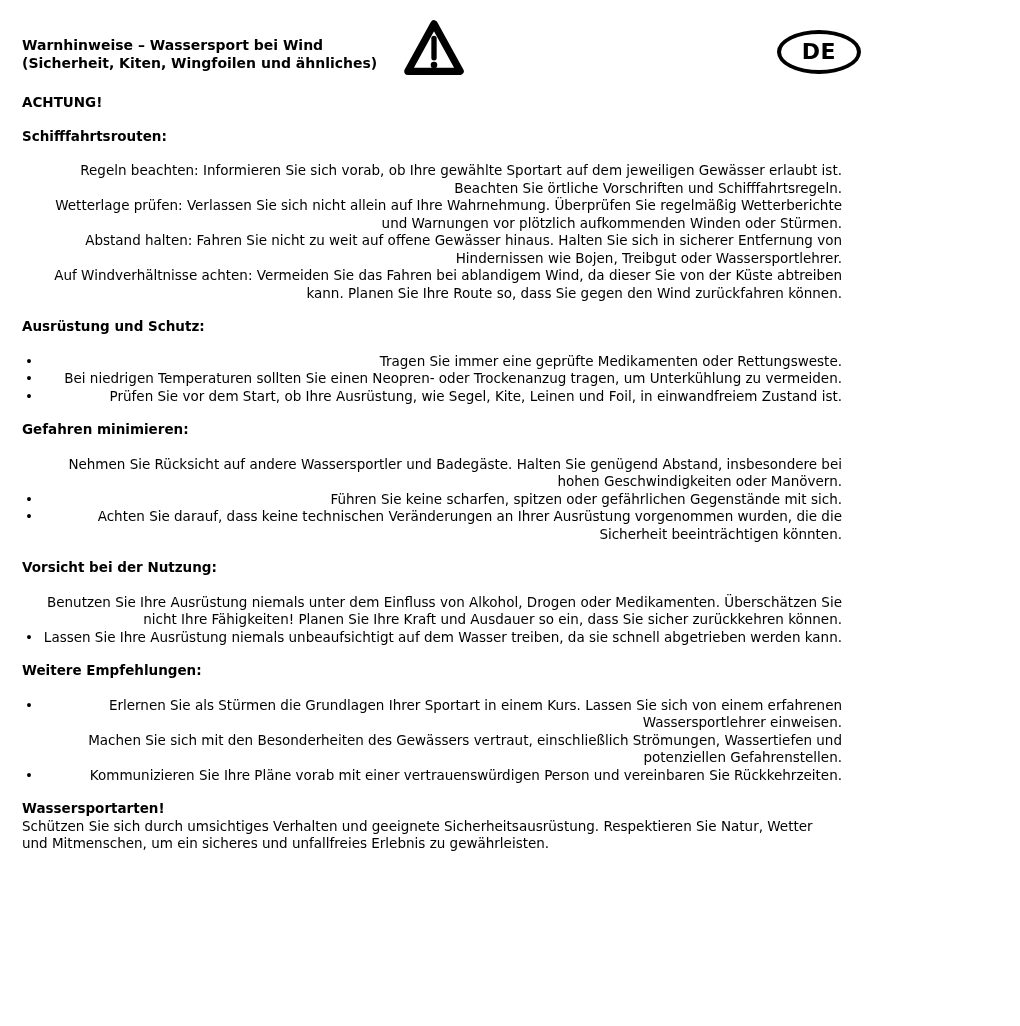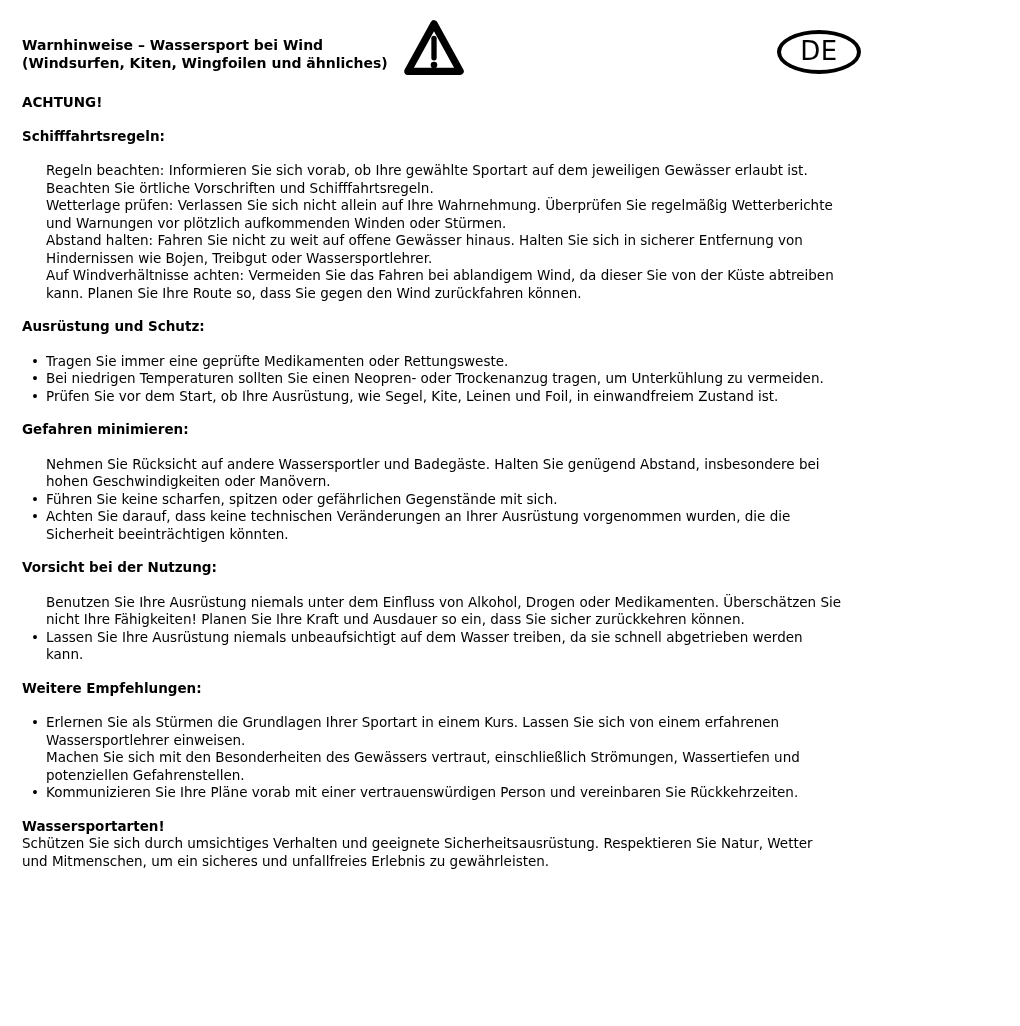--- a/index.html
+++ b/index.html
@@ -22,61 +22,61 @@
   .header { position: relative; margin-top: 36px; height: 44px; }
   .title { font-weight: bold; font-size: 14px; line-height: 18px; }
   .warn-tri { position: absolute; left: 381px; top: -19px; width: 62px; height: 64px; }
   .de-badge {
     position: absolute; right: -19px; top: -6px;
     width: 84px; height: 44px;
     box-sizing: border-box;
     border: 4.5px solid #000;
     border-radius: 50%;
     display: flex; align-items: center; justify-content: center;
-    font-weight: normal; font-size: 26px; letter-spacing: 0.5px;
+    font-weight: bold; font-size: 22px; letter-spacing: 0.5px;
   }
   .h { font-weight: bold; margin: 16px 0 17px 0; }
   .h.nogap { margin-bottom: 0; }
   .h.first { margin-top: 14px; }
   .p { margin: 0; }
-  .list { margin-left: 24px; }
+  .list { margin-left: 18px; text-align: right; }
   .li { position: relative; }
   .li.bl::before {
     content: "\2022";
     position: absolute;
     left: -15px;
     top: 0;
   }
 </style>
 </head>
 <body>
 
 <div class="page">
 
   <div class="header">
     <div class="title">
       <div>Warnhinweise – Wassersport bei Wind</div>
-      <div>(Windsurfen, Kiten, Wingfoilen und ähnliches)</div>
+      <div>(Sicherheit, Kiten, Wingfoilen und ähnliches)</div>
     </div>
     <svg class="warn-tri" viewBox="0 0 64 66" aria-hidden="true">
       <path d="M32 7 L59 56 L5 56 Z" fill="none" stroke="#000" stroke-width="7.5" stroke-linejoin="round"></path>
       <path d="M32 22 L32 42" stroke="#000" stroke-width="5.5" stroke-linecap="round" fill="none"></path>
       <circle cx="32" cy="49.5" r="3.4" fill="#000"></circle>
     </svg>
     <div class="de-badge">
       <span>DE</span>
     </div>
   </div>
 
   <div class="sec">
     <div class="h first nogap">ACHTUNG!</div>
   </div>
 
   <div class="sec">
-    <div class="h">Schifffahrtsregeln:</div>
+    <div class="h">Schifffahrtsrouten:</div>
     <div class="list">
       <div class="li"><span class="li-text">Regeln beachten: Informieren Sie sich vorab, ob Ihre gewählte Sportart auf dem jeweiligen Gewässer erlaubt ist. Beachten Sie örtliche Vorschriften und Schifffahrtsregeln.</span></div>
       <div class="li"><span class="li-text">Wetterlage prüfen: Verlassen Sie sich nicht allein auf Ihre Wahrnehmung. Überprüfen Sie regelmäßig Wetterberichte und Warnungen vor plötzlich aufkommenden Winden oder Stürmen.</span></div>
       <div class="li"><span class="li-text">Abstand halten: Fahren Sie nicht zu weit auf offene Gewässer hinaus. Halten Sie sich in sicherer Entfernung von Hindernissen wie Bojen, Treibgut oder Wassersportlehrer.</span></div>
       <div class="li"><span class="li-text">Auf Windverhältnisse achten: Vermeiden Sie das Fahren bei ablandigem Wind, da dieser Sie von der Küste abtreiben kann. Planen Sie Ihre Route so, dass Sie gegen den Wind zurückfahren können.</span></div>
     </div>
   </div>
 
   <div class="sec">
     <div class="h">Ausrüstung und Schutz:</div>

